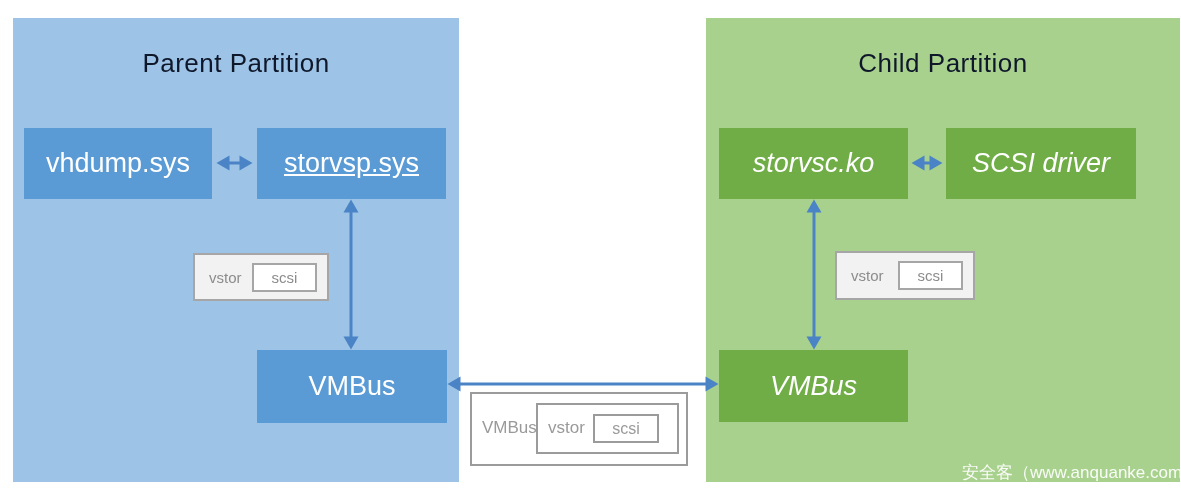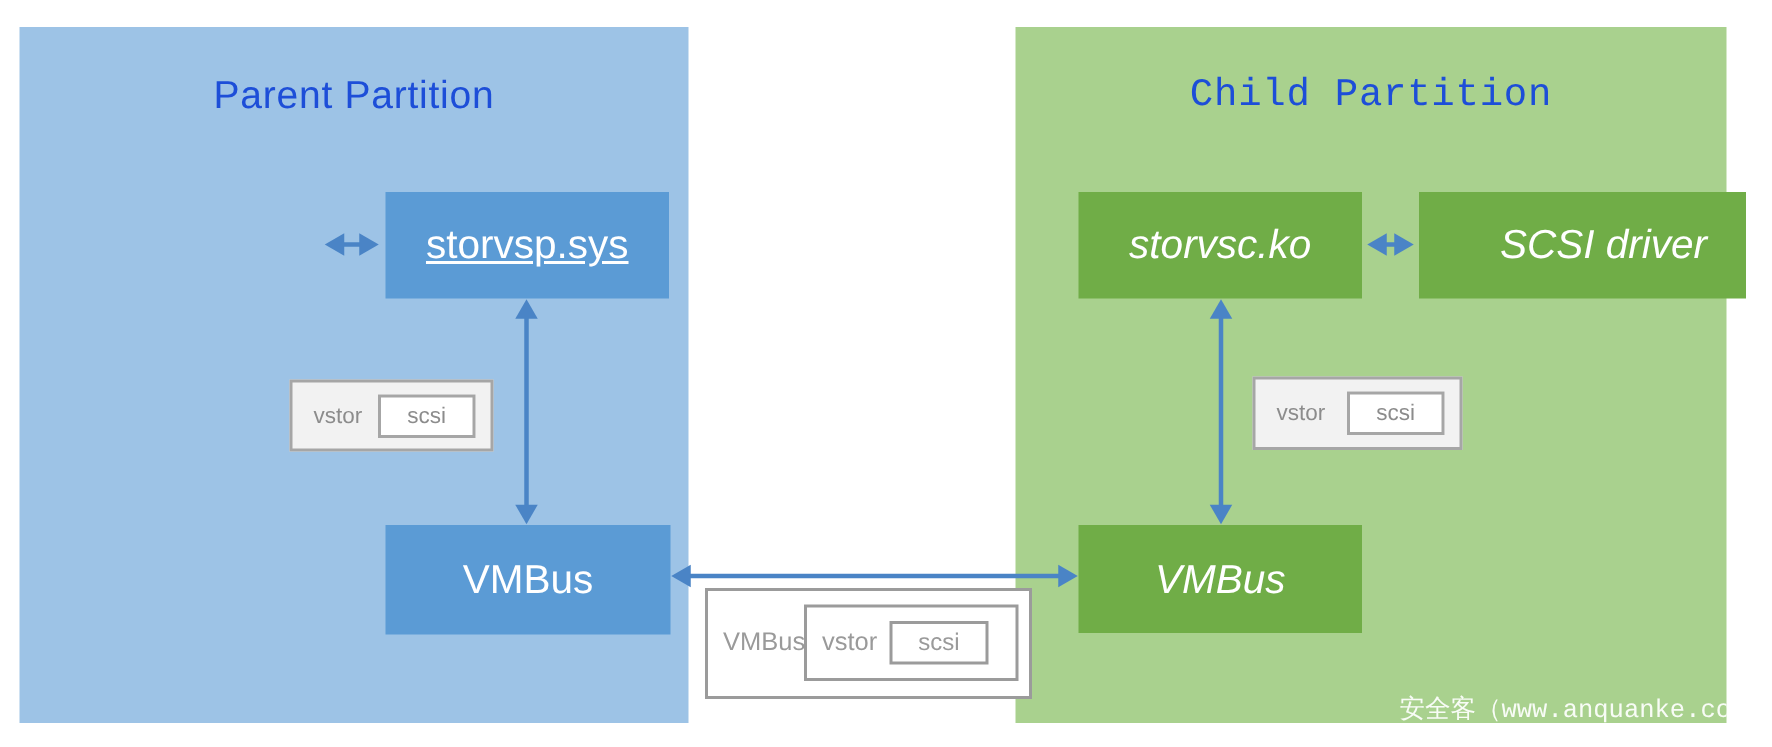--- a/index.html
+++ b/index.html
@@ -11,46 +11,46 @@
     background: #ffffff;
     overflow: hidden;
   }
   .panel {
     position: absolute;
     top: 18px;
     height: 464px;
     overflow: hidden;
   }
   .panel-parent { left: 13px;  width: 446px; background: #9dc3e6; }
-  .panel-child  { left: 677px; width: 474px; background: #a9d18e; font-family: Liberation Mono, monospace; }
+  .panel-child  { left: 706px; width: 474px; background: #a9d18e; }
   .panel-title {
     position: absolute;
     top: 30px; left: 0; right: 0;
     text-align: center;
-    color: #1d4ed8;
+    color: #0f172a;
     font-size: 26px;
     letter-spacing: 0.5px;
   }
   .node {
     position: absolute;
     display: flex;
     align-items: center;
     justify-content: center;
     color: #ffffff;
     font-size: 27px;
   }
   .node-blue  { background: #5b9bd5; }
   .node-green { background: #70ad47; font-style: italic; }
 
   
   .box-vhdump   { left: 24px;  top: 128px; width: 188px; height: 71px; }
   .box-storvsp  { left: 257px; top: 128px; width: 189px; height: 71px; text-decoration: underline; }
   .box-vmbus-p  { left: 257px; top: 350px; width: 190px; height: 73px; }
   .box-storvsc  { left: 719px; top: 128px; width: 189px; height: 71px; }
-  .box-scsidrv  { left: 946px; top: 128px; width: 190px; height: 71px; padding-left: 28px; }
+  .box-scsidrv  { left: 946px; top: 128px; width: 190px; height: 71px; }
   .box-vmbus-c  { left: 719px; top: 350px; width: 189px; height: 72px; }
 
   
   .packet {
     position: absolute;
     background: #f2f2f2;
     border: 2px solid #a6a6a6;
     box-sizing: border-box;
     display: flex;
     align-items: center;
@@ -139,20 +139,21 @@
 
   <div class="panel panel-parent">
     <div class="panel-title">Parent Partition</div>
   </div>
 
   <div class="panel panel-child">
     <div class="panel-title">Child Partition</div>
     <div class="watermark">安全客（www.anquanke.com）</div>
   </div>
 
+  <div class="node node-blue box-vhdump">vhdump.sys</div>
   <div class="node node-blue box-storvsp">storvsp.sys</div>
   <div class="node node-blue box-vmbus-p">VMBus</div>
 
   <div class="packet packet-parent">
     <span class="packet-label">vstor</span>
     <span class="packet-inner">scsi</span>
   </div>
 
   <div class="node node-green box-storvsc">storvsc.ko</div>
   <div class="node node-green box-scsidrv">SCSI driver</div>

